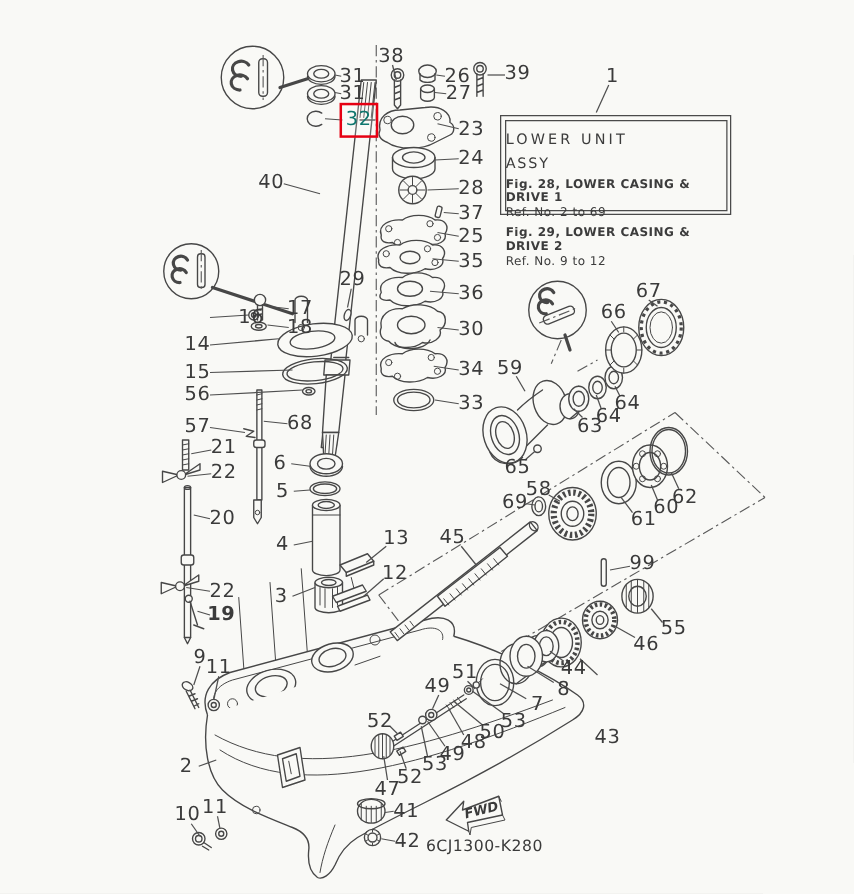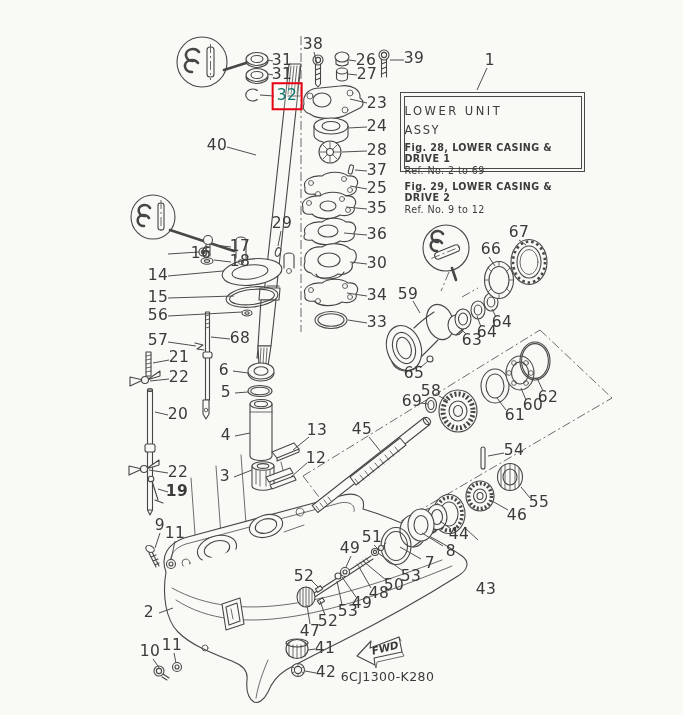--- a/index.html
+++ b/index.html
@@ -557,21 +557,21 @@
       <span class="plabel" style="left: 310px; top: 632px;">47</span>
       <span class="plabel" style="left: 379px; top: 594px;">48</span>
       <span class="plabel" style="left: 350px; top: 549px;">49</span>
       <span class="plabel" style="left: 362px; top: 604px;">49</span>
       <span class="plabel" style="left: 394px; top: 586px;">50</span>
       <span class="plabel" style="left: 372px; top: 538px;">51</span>
       <span class="plabel" style="left: 304px; top: 577px;">52</span>
       <span class="plabel" style="left: 328px; top: 622px;">52</span>
       <span class="plabel" style="left: 411px; top: 577px;">53</span>
       <span class="plabel" style="left: 348px; top: 612px;">53</span>
-      <span class="plabel" style="left: 514px; top: 451px;">54</span>
+      <span class="plabel" style="left: 514px; top: 451px;">99</span>
       <span class="plabel" style="left: 539px; top: 503px;">55</span>
       <span class="plabel" style="left: 158px; top: 316px;">56</span>
       <span class="plabel" style="left: 158px; top: 341px;">57</span>
       <span class="plabel" style="left: 431px; top: 392px;">58</span>
       <span class="plabel" style="left: 408px; top: 295px;">59</span>
       <span class="plabel" style="left: 533px; top: 406px;">60</span>
       <span class="plabel" style="left: 515px; top: 416px;">61</span>
       <span class="plabel" style="left: 548px; top: 398px;">62</span>
       <span class="plabel" style="left: 472px; top: 341px;">63</span>
       <span class="plabel" style="left: 502px; top: 323px;">64</span>

